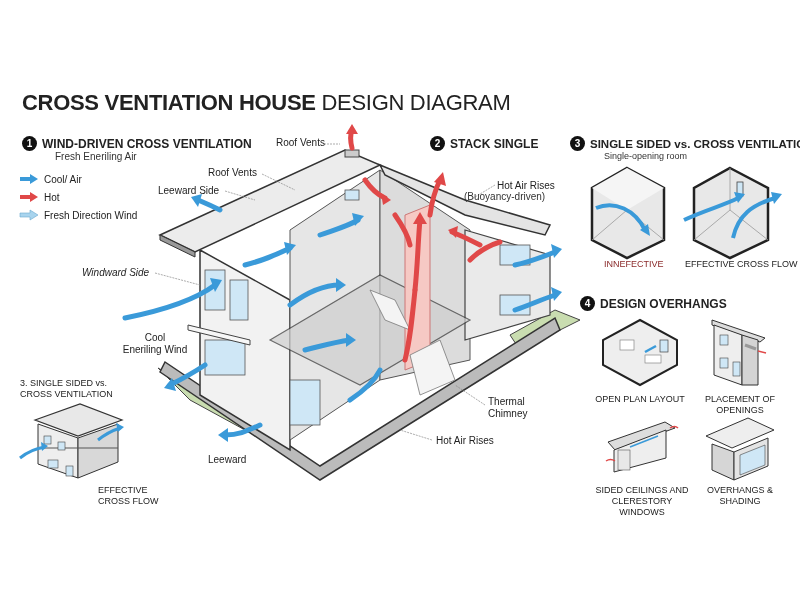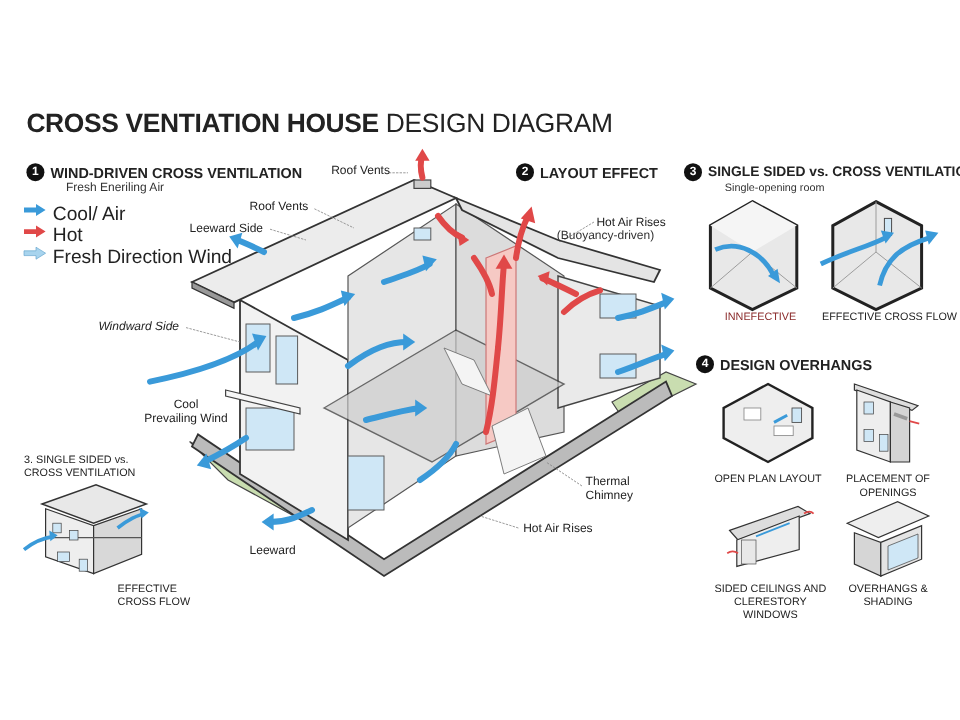--- a/index.html
+++ b/index.html
@@ -8,21 +8,21 @@
   .abs { position:absolute; }
   .title { left:22px; top:90px; font-size:22px; letter-spacing:-0.3px; white-space:nowrap; }
   .title b { font-weight:700; }
   .title span.light { font-weight:400; }
   .sec-head { font-weight:700; font-size:12px; white-space:nowrap; display:flex; align-items:center; gap:5px; }
   .num { width:15px; height:15px; border-radius:50%; background:#111; color:#fff; font-size:10px; font-weight:700;
          display:inline-flex; align-items:center; justify-content:center; }
   .sub { font-size:10px; color:#333; white-space:nowrap;padding-left:12px; }
   .lbl { font-size:10px; color:#222; white-space:nowrap; }
   .lbl-c { font-size:9px; color:#222; text-align:center; line-height:11px; }
-  .legend-row { display:flex; align-items:flex-start; gap:6px; font-size:16px; height:18px; }
+  .legend-row { display:flex; align-items:center; gap:6px; font-size:10px; height:18px; }
   .bold-lbl { font-weight:400; font-size:9px; line-height:11px; }
   svg { position:absolute; overflow:visible; }
 </style>
 </head>
 <body>
 
 <div class="abs title">
   <b>CROSS VENTIATION HOUSE</b>
   <span class="light">DESIGN DIAGRAM</span>
 </div>
@@ -149,30 +149,30 @@
     <line x1="485" y1="405" x2="455" y2="385"></line>
     <line x1="432" y1="440" x2="400" y2="430"></line>
   </g>
 </svg>
 
 <div class="abs lbl" style="left:276px;top:137px;">Roof Vents</div>
 <div class="abs lbl" style="left:208px;top:167px;">Roof Vents</div>
 <div class="abs lbl" style="left:158px;top:185px;">Leeward Side</div>
 <div class="abs lbl" style="left:82px;top:267px;font-style:italic;">Windward Side</div>
 <div class="abs lbl-c" style="left:100px;top:332px;width:110px;font-size:10px;line-height:12px;white-space:pre-line;">Cool
-Prevailing Wind</div>
+Eneriling Wind</div>
 <div class="abs lbl" style="left:208px;top:454px;">Leeward</div>
 <div class="abs lbl" style="left:497px;top:180px;">Hot Air Rises</div>
 <div class="abs lbl" style="left:488px;top:396px;white-space:pre-line;line-height:12px;">Thermal
 Chimney</div>
 <div class="abs lbl" style="left:436px;top:435px;">Hot Air Rises</div>
 
 <div class="abs sec-head" style="left:430px;top:136px;">
   <span class="num">2</span>
-  <span>LAYOUT EFFECT</span>
+  <span>STACK SINGLE</span>
 </div>
 <div class="abs sub" style="left:452px;top:151px;margin-top:40px;">(Buoyancy-driven)</div>
 
 <div class="abs sec-head" style="left:570px;top:136px;font-size:11.5px;">
   <span class="num">3</span>
   <span>SINGLE SIDED vs. CROSS VENTILATION</span>
 </div>
 <div class="abs sub" style="left:592px;top:151px;font-size:9px;">Single-opening room</div>
 
 <svg width="800" height="600" style="left:0;top:0">

